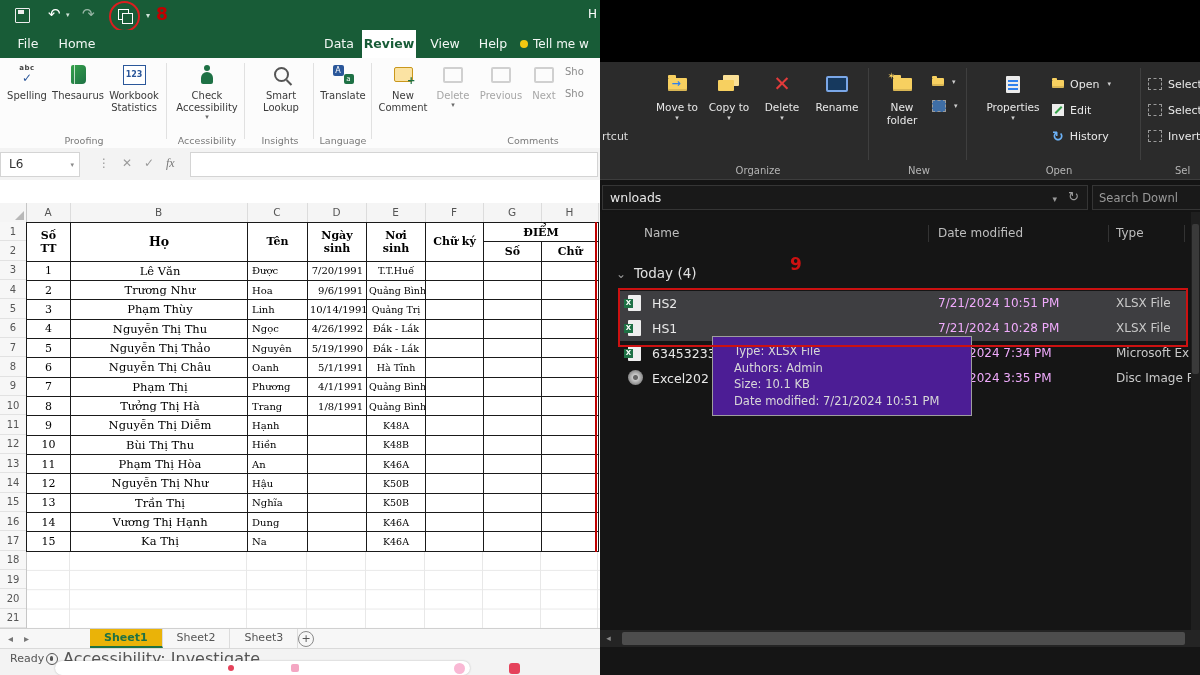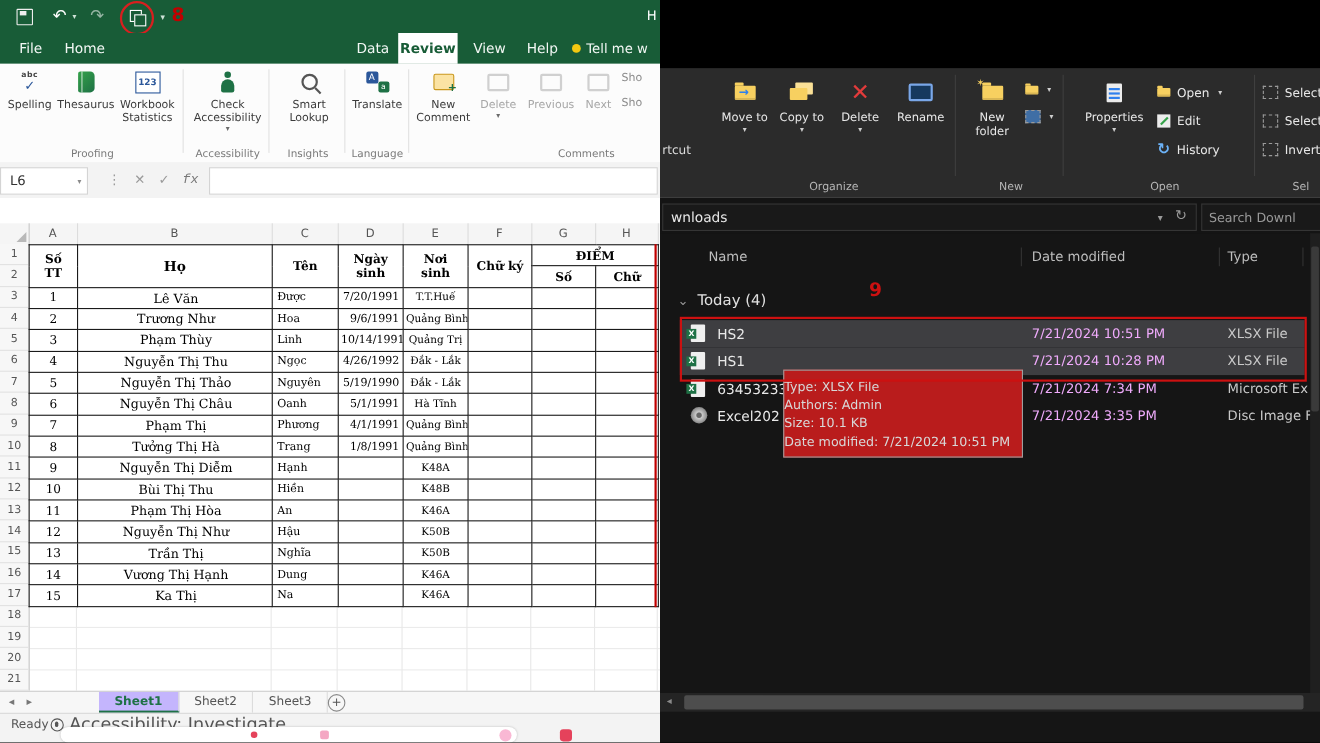--- a/index.html
+++ b/index.html
@@ -59,21 +59,21 @@
   .i-trans::after{content:'a';position:absolute;right:0;bottom:0;width:10px;height:10px;background:#1E7145;color:#fff;font-size:7px;line-height:10px;text-align:center;border-radius:2px;}
   .i-note{width:17px;height:13px;background:#FBE3A3;border:1px solid #C9971C;border-radius:2px;position:relative;}
   .i-note::after{content:'+';position:absolute;right:-4px;bottom:-5px;color:#1E7145;font-weight:bold;font-size:10px;}
   .i-gray{width:16px;height:12px;border:2px solid #ABABAB;border-radius:2px;opacity:.55;}
   
   .xl-formula{position:absolute;left:0;top:148px;width:600px;height:32px;background:#F3F3F3;}
   .namebox{position:absolute;left:0;top:4px;width:78px;height:23px;background:#fff;border:1px solid #D4D4D4;}
   .namebox .nb{position:absolute;left:8px;top:0;line-height:23px;font-size:12px;color:#333;}
   .namebox .nbc{position:absolute;right:5px;top:8px;font-size:7px;color:#8a8a8a;}
   .fmark{position:absolute;top:4px;height:23px;line-height:23px;color:#9A9A9A;font-size:12px;}
-  .fx{position:absolute;left:166px;top:4px;height:23px;line-height:23px;color:#777;font-size:12px;font-style:italic;font-family:Liberation Mono, monospace;}
+  .fx{position:absolute;left:166px;top:4px;height:23px;line-height:23px;color:#777;font-size:12px;font-style:italic;font-family:Liberation Serif, serif;}
   .finput{position:absolute;left:190px;top:4px;right:2px;height:23px;background:#fff;border:1px solid #D4D4D4;}
   
   .xl-colheads{position:absolute;left:0;top:203px;width:600px;height:19px;background:#F5F5F5;border-bottom:1px solid #C6C6C6;}
   .corner{position:absolute;left:0;top:0;width:26px;height:19px;border-right:1px solid #C6C6C6;}
   .corner::after{content:'';position:absolute;right:2px;bottom:2px;border-left:9px solid transparent;border-bottom:9px solid #B8B8B8;}
   .colhead{position:absolute;top:0;height:19px;line-height:19px;text-align:center;font-size:10.5px;color:#555;border-right:1px solid #DCDCDC;}
   .xl-grid{position:absolute;left:0;top:222px;width:600px;height:406px;background:#fff;}
   .sheetlines{position:absolute;left:26px;right:0;top:0;bottom:0;
       background-image:linear-gradient(to bottom,#E8E8E8 1px,transparent 1px);background-size:100% 19.333px;}
   .rowheads{position:absolute;left:0;top:0;width:26px;height:100%;background:#F7F7F7;border-right:1px solid #C6C6C6;}
@@ -89,21 +89,21 @@
   .c-ho{text-align:center;font-size:11.5px;padding-left:4px!important;}
   .c-ten{text-align:left;font-size:10px;padding-left:4px!important;}
   .c-ngay{text-align:right;font-size:10px;padding-right:3px!important;}
   .c-noi{text-align:center;font-size:9.5px;}
   .red-vline{position:absolute;left:595px;top:0;width:2px;height:330px;background:#C00000;z-index:6;}
   
   .xl-sheetbar{position:absolute;left:0;top:628px;width:600px;height:20px;background:#F7F7F7;border-top:1px solid #D0D0D0;}
   .snav{position:absolute;top:0;height:19px;line-height:19px;color:#777;font-size:10px;}
   .stabs{position:absolute;left:90px;top:0;height:19px;display:flex;}
   .stab{padding:0 14px;line-height:18px;font-size:11px;color:#555;border-right:1px solid #DCDCDC;background:transparent;}
-  .stab.active{background:#c4b5fd;color:#1E7145;font-weight:bold;border-bottom:2px solid #1E7145;box-sizing:border-box;}
+  .stab.active{background:#eab308;color:#1E7145;font-weight:bold;border-bottom:2px solid #1E7145;box-sizing:border-box;}
   .addsheet{position:absolute;left:298px;top:2px;width:14px;height:14px;border:1px solid #8a8a8a;border-radius:50%;color:#555;
             font-size:11px;line-height:13px;text-align:center;}
   .xl-status{position:absolute;left:0;top:648px;width:600px;height:27px;background:#F3F3F3;border-top:1px solid #DADADA;}
   .ready{position:absolute;left:10px;top:0;line-height:19px;font-size:11px;color:#555;}
   .acc-ic{position:absolute;left:46px;top:4px;width:10px;height:10px;border:1px solid #555;border-radius:50%;}
   .acc-ic::after{content:'';position:absolute;left:3px;top:2px;width:3px;height:5px;background:#555;border-radius:2px;}
   .acc{position:absolute;left:63px;top:0;line-height:19px;font-size:16px;color:#555;}
   .overlay-pill{position:absolute;left:55px;top:661px;width:415px;height:14px;background:#fff;border-radius:8px;z-index:45;box-shadow:0 0 2px rgba(0,0,0,.25);}
   .od1{position:absolute;left:228px;top:665px;width:6px;height:6px;border-radius:50%;background:#E5425B;z-index:46;}
   .od2{position:absolute;left:291px;top:664px;width:8px;height:8px;border-radius:2px;background:#F4A7C3;z-index:46;}
@@ -158,22 +158,22 @@
   .filelist{position:absolute;left:18px;top:79px;width:568px;}
   .frow{position:relative;height:25px;}
   .frow.selected{background:#3E3E41;}
   .fic{position:absolute;left:10px;top:4px;width:13px;height:16px;background:#EFEFEF;border-radius:1px;}
   .ic-excel .fic::after{content:'X';position:absolute;left:-4px;top:4px;width:9px;height:9px;background:#1E7145;color:#fff;
         font-size:7px;line-height:9px;font-weight:bold;text-align:center;}
   .ic-disc .fic{width:15px;height:15px;border-radius:50%;background:radial-gradient(circle,#666 2px,#C9C9C9 3px,#8E8E8E 7px);}
   .fname{position:absolute;left:34px;top:0;line-height:25px;font-size:12.5px;color:#E8E8E8;}
   .fdate{position:absolute;left:320px;top:0;line-height:25px;font-size:12px;color:#f0abfc;white-space:nowrap;}
   .ftype{position:absolute;left:498px;top:0;line-height:25px;font-size:12px;color:#C9C9C9;white-space:nowrap;}
-  .tooltip{position:absolute;left:112px;top:124px;width:216px;background:#b91c1c;border:1px solid #9E9E9E;
-           padding:6px 0;z-index:15;}
+  .tooltip{position:absolute;left:112px;top:124px;width:216px;background:#4c1d95;border:1px solid #9E9E9E;
+           padding:6px 21px;z-index:15;}
   .tooltip span{display:block;font-size:11.5px;line-height:16.5px;color:#D8D8D8;white-space:nowrap;}
   .red-rect{position:absolute;left:18px;top:76px;width:566px;height:55px;border:2px solid #CC1111;z-index:20;pointer-events:none;}
   .hscroll{position:absolute;left:0;top:418px;width:600px;height:17px;background:#242424;}
   .harrow{position:absolute;left:0;top:0;width:17px;height:17px;color:#8A8A8A;font-size:9px;line-height:17px;text-align:center;}
   .hthumb{position:absolute;left:22px;top:2px;width:563px;height:13px;background:#4D4D4D;border-radius:2px;}
   .vscroll{position:absolute;right:0;top:0;width:9px;height:418px;background:#1F1F1F;}
   .vthumb{position:absolute;left:1px;top:12px;width:7px;height:150px;background:#3A3A3A;border-radius:2px;}
 </style>
 </head>
 <body>

